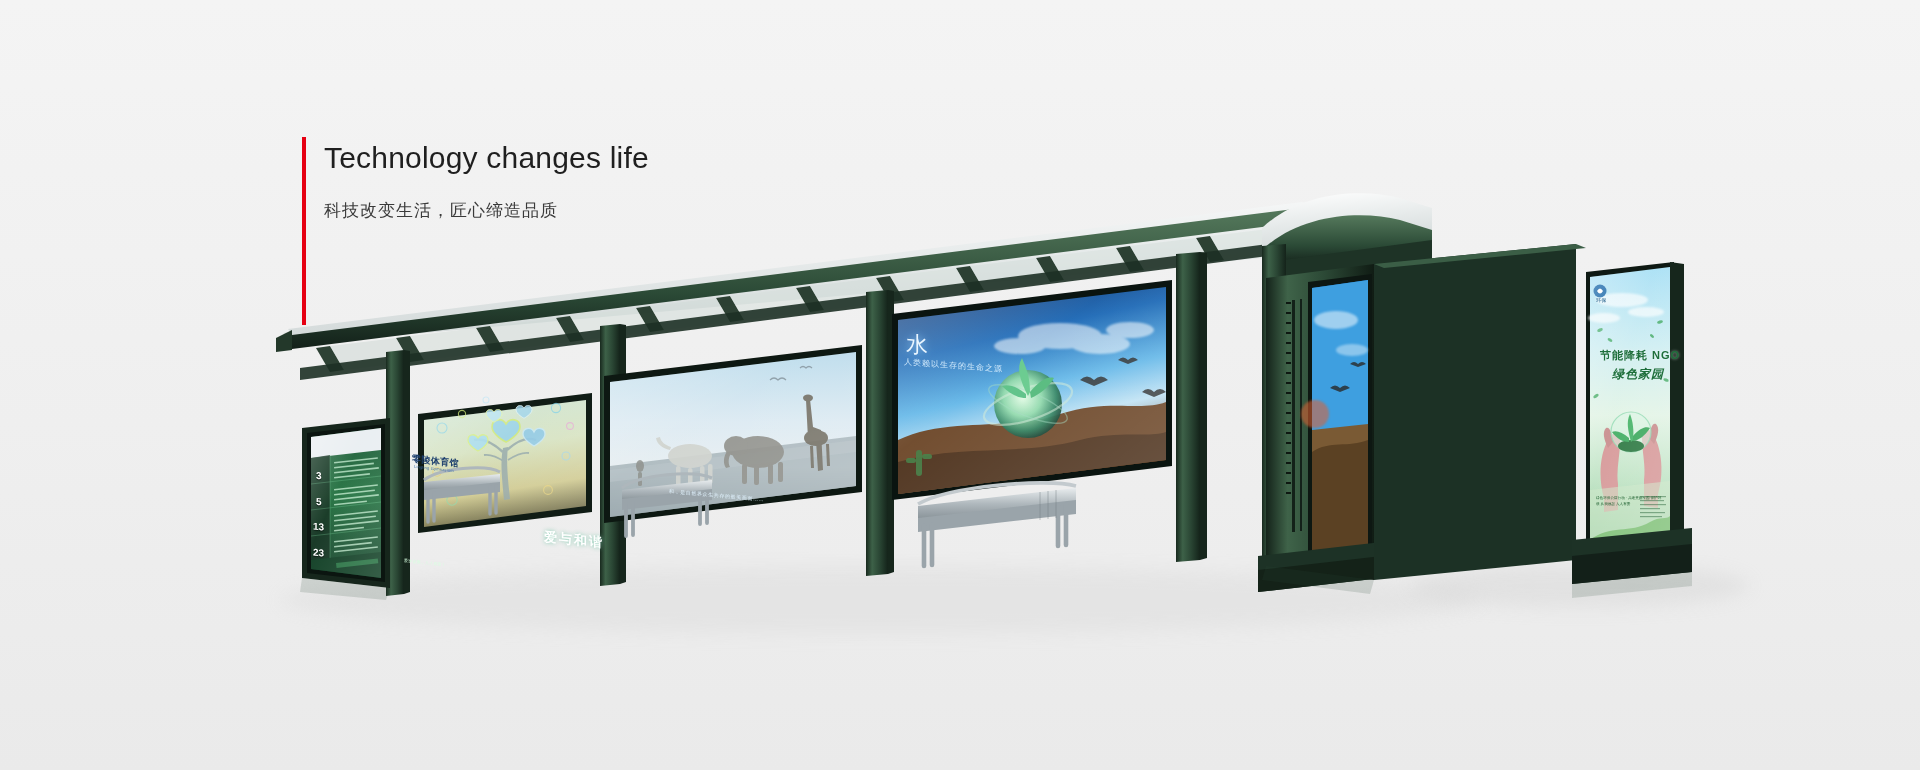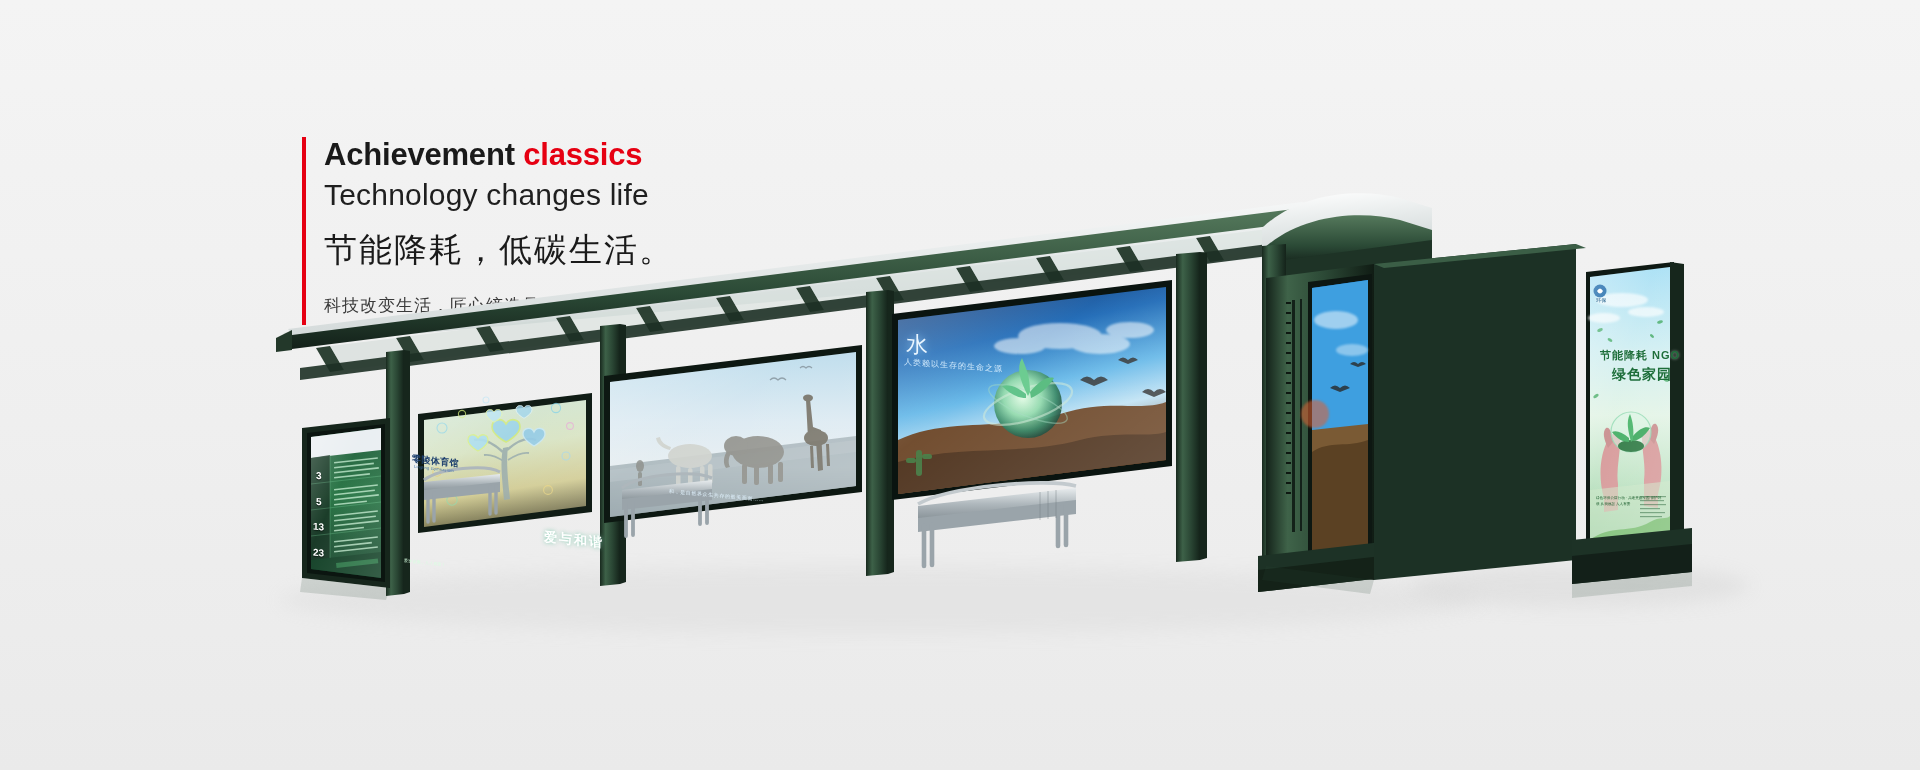--- a/index.html
+++ b/index.html
@@ -107,22 +107,23 @@
     transform: skewY(4.2deg);
   }
   #lb-ad5-title {
     left: 1600px; top: 348px;
     font-size: 11px; color: #1d6e3a; font-weight: bold;
     letter-spacing: 1px;
     text-shadow: 0 0 3px rgba(255,255,255,.6);
   }
   #lb-ad5-sub {
     left: 1612px; top: 366px;
-    font-size: 14px; color: #1d6e3a; font-weight: bold;
+    font-size: 12px; color: #1d6e3a; font-weight: bold;
     letter-spacing: 1px;
+    font-style: italic;
   }
   #lb-ad5-brand {
     left: 1596px; top: 297px;
     font-size: 5px; color: #11507f; letter-spacing:.3px;
   }
   #lb-ad5-foot {
     left: 1596px; top: 496px;
     font-size: 3.6px; color: #1c5e2e; line-height: 1.55;
     width: 66px; white-space: normal;
   }
@@ -137,23 +138,21 @@
     transform: skewY(6.2deg);
   }
 </style>
 </head>
 <body>
 
 <div id="stage">
 
   <div class="headline">
     <div class="rule"></div>
-    <div class="hl-line1"><span>Achievement </span><span class="accent">classics</span></div>
     <div class="hl-line2">Technology changes life</div>
-    <div class="hl-line3">节能降耗，低碳生活。</div>
     <div class="hl-line4">科技改变生活，匠心缔造品质</div>
   </div>
 
   <div id="shelter">
   <svg width="1920" height="770" viewBox="0 0 1920 770" xmlns="http://www.w3.org/2000/svg">
     <defs>
       <linearGradient id="gFrame" x1="0" y1="0" x2="0" y2="1">
         <stop offset="0%" stop-color="#49704f"></stop>
         <stop offset="35%" stop-color="#2f4f3a"></stop>
         <stop offset="100%" stop-color="#16271d"></stop>

